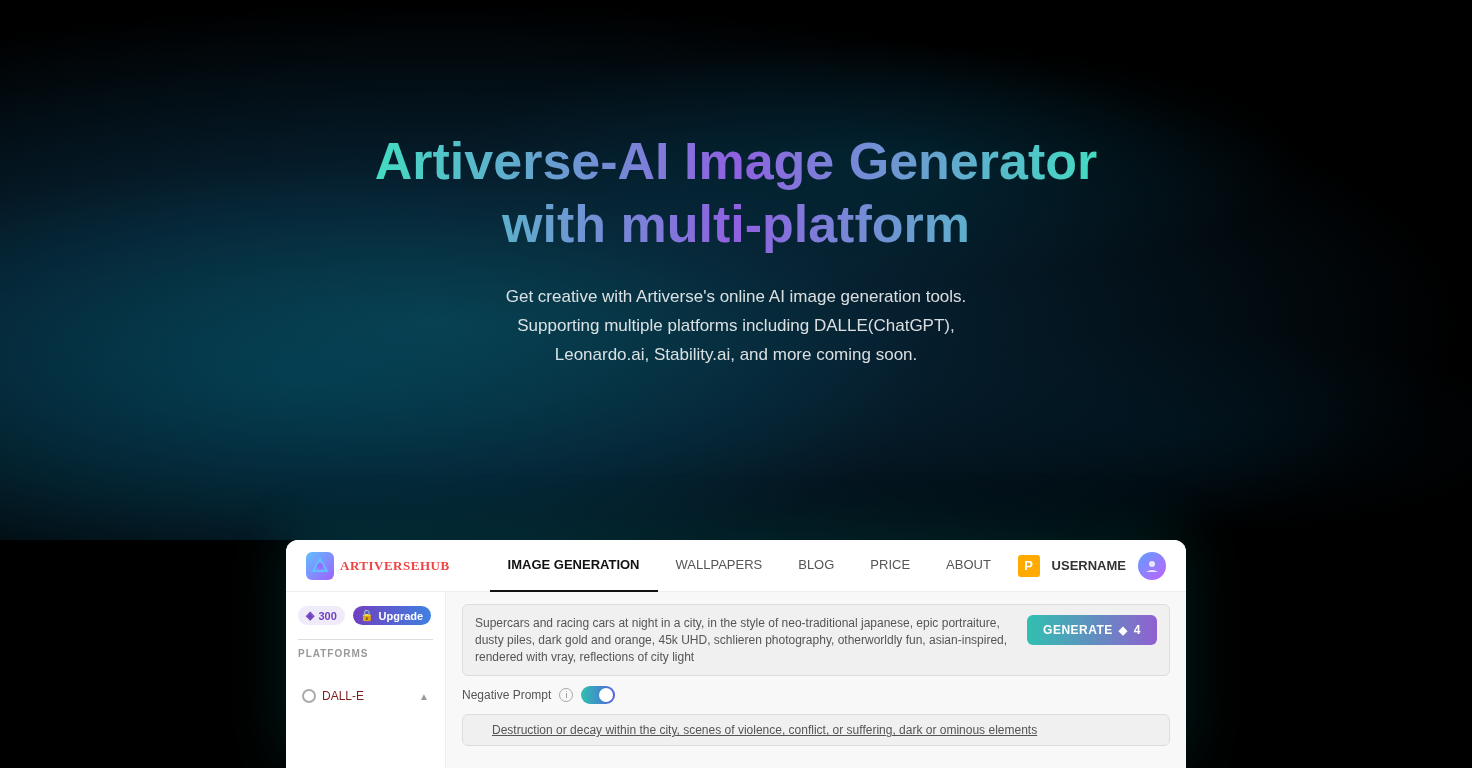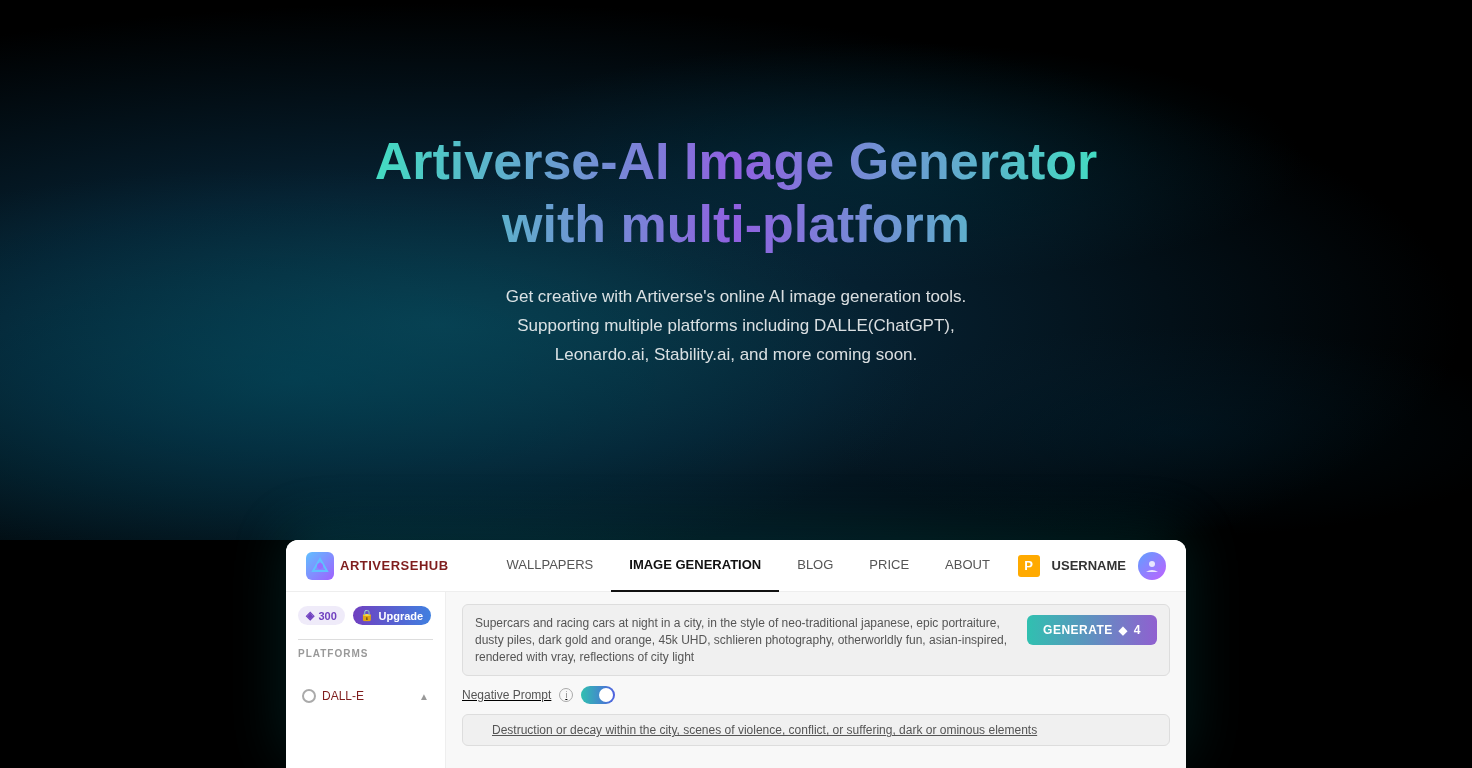--- a/index.html
+++ b/index.html
@@ -128,21 +128,22 @@
 
     .logo-text {
       font-size: 13px;
       font-weight: 800;
       color: #333;
       letter-spacing: 0.5px;
       text-transform: uppercase;
     }
 
     .logo-text span {
-      color: #7f1d1d;
+      color: #ef4444;
+      font-family: Liberation Serif, serif;
     }
 
     .nav-items {
       display: flex;
       align-items: center;
       gap: 0;
       flex: 1;
     }
 
     .nav-item {
@@ -340,21 +341,20 @@
 
     .generate-btn .diamond {
       color: #fff;
       font-size: 11px;
     }
 
     .negative-prompt-row {
       display: flex;
       align-items: center;
       gap: 8px;
-      text-decoration: underline;
     }
 
     .negative-label {
       font-size: 12px;
       color: #555;
       font-weight: 500;
     }
 
     .info-icon {
       width: 14px;
@@ -424,25 +424,25 @@
             <polygon points="9,2 16,14 2,14" fill="none" stroke="#60c0ff" stroke-width="2"></polygon>
             <circle cx="9" cy="9" r="3" fill="#a060ff" opacity="0.7"></circle>
           </svg>
         </div>
         <span class="logo-text">
           <span>ARTIVERSE</span><span>HUB</span>
         </span>
       </div>
 
       <div class="nav-items">
+        <div class="nav-item active">
+          <span>IMAGE GENERATION</span>
+        </div>
         <div class="nav-item">
           <span>WALLPAPERS</span>
-        </div>
-        <div class="nav-item active">
-          <span>IMAGE GENERATION</span>
         </div>
         <div class="nav-item">
           <span>BLOG</span>
         </div>
         <div class="nav-item">
           <span>PRICE</span>
         </div>
         <div class="nav-item">
           <span>ABOUT</span>
         </div>

